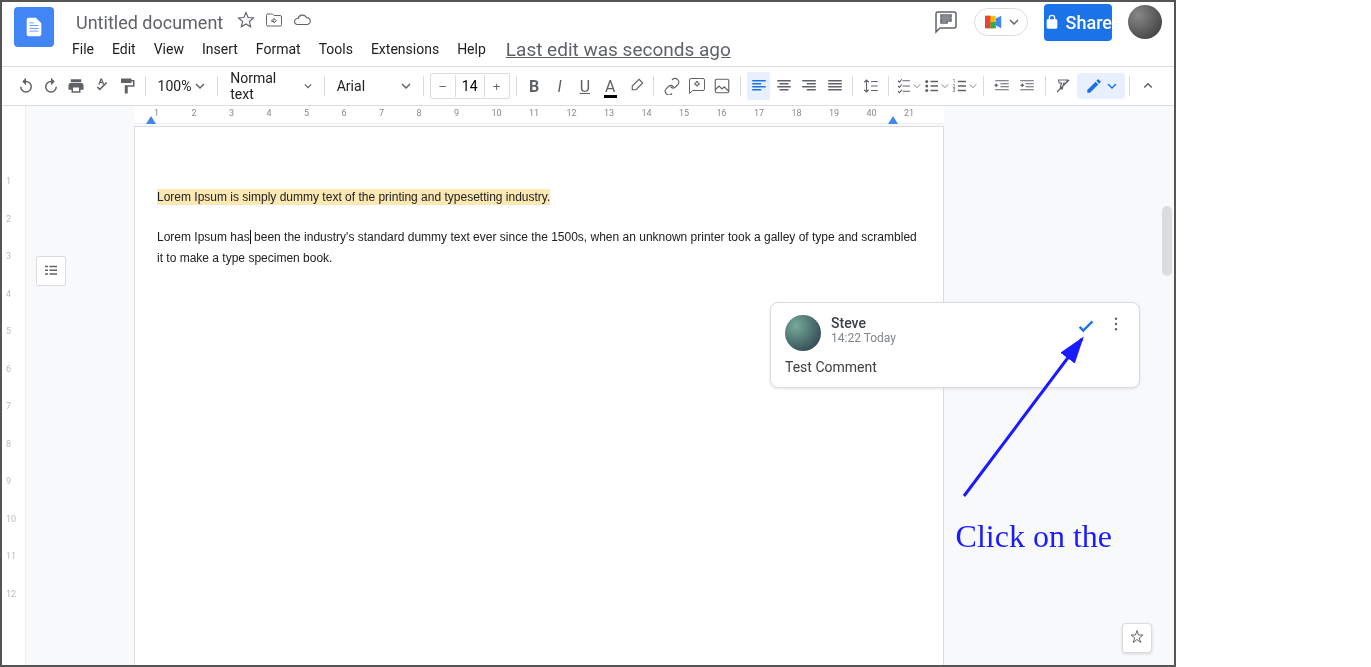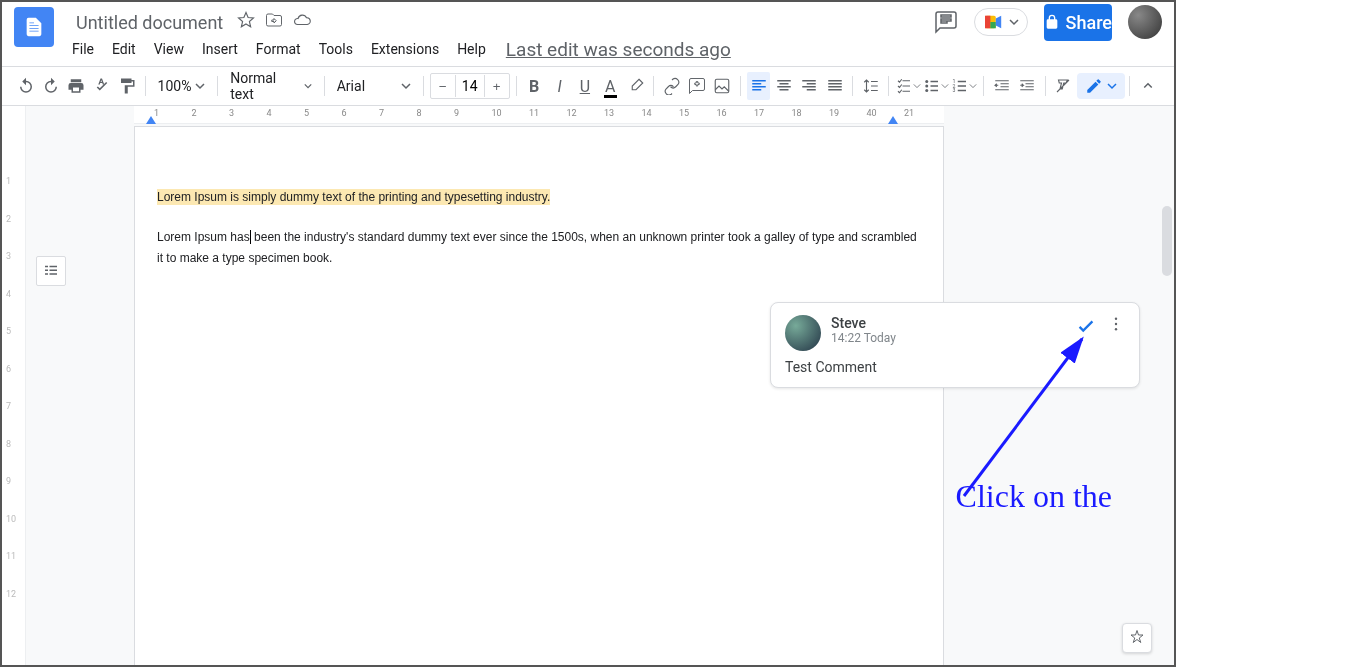--- a/index.html
+++ b/index.html
@@ -64,21 +64,21 @@
 .comment-avatar { width: 36px; height: 36px; border-radius: 50%; background: radial-gradient(circle at 30% 30%, #7a9, #234); }
 .comment-meta { flex: 1; }
 .comment-author { font-size: 14px; font-weight: 500; color: #3c4043; }
 .comment-time { font-size: 12px; color: #80868b; }
 .comment-actions { display: flex; gap: 10px; }
 .resolve-btn { color: #1a73e8; cursor: pointer; }
 .more-btn { color: #5f6368; cursor: pointer; }
 .comment-body { font-size: 14px; color: #3c4043; margin-top: 8px; }
 
 
-.annotation-text { position: absolute; right: 62px; top: 368px; font-family: 'Comic Sans MS', cursive; font-size: 32px; color: #1a1aff; font-weight: 500; text-align: center; line-height: 1.4; }
+.annotation-text { position: absolute; right: 62px; top: 408px; font-family: 'Comic Sans MS', cursive; font-size: 32px; color: #1a1aff; font-weight: 500; text-align: center; line-height: 1.4; }
 .annotation-arrow { position: absolute; pointer-events: none; }
 
 
 .explore-btn { position: absolute; right: 22px; bottom: 12px; width: 30px; height: 30px; background: #fff; border: 1px solid #dadce0; border-radius: 4px; display: flex; align-items: center; justify-content: center; color: #5f6368; cursor: pointer; box-shadow: 0 1px 3px rgba(0,0,0,.15); }
 
 .scrollbar { position: absolute; right: 2px; top: 100px; width: 10px; height: 70px; background: #dadce0; border-radius: 5px; }
 
 .chevron-down { width: 10px; height: 10px; }
 </style>
 </head>

